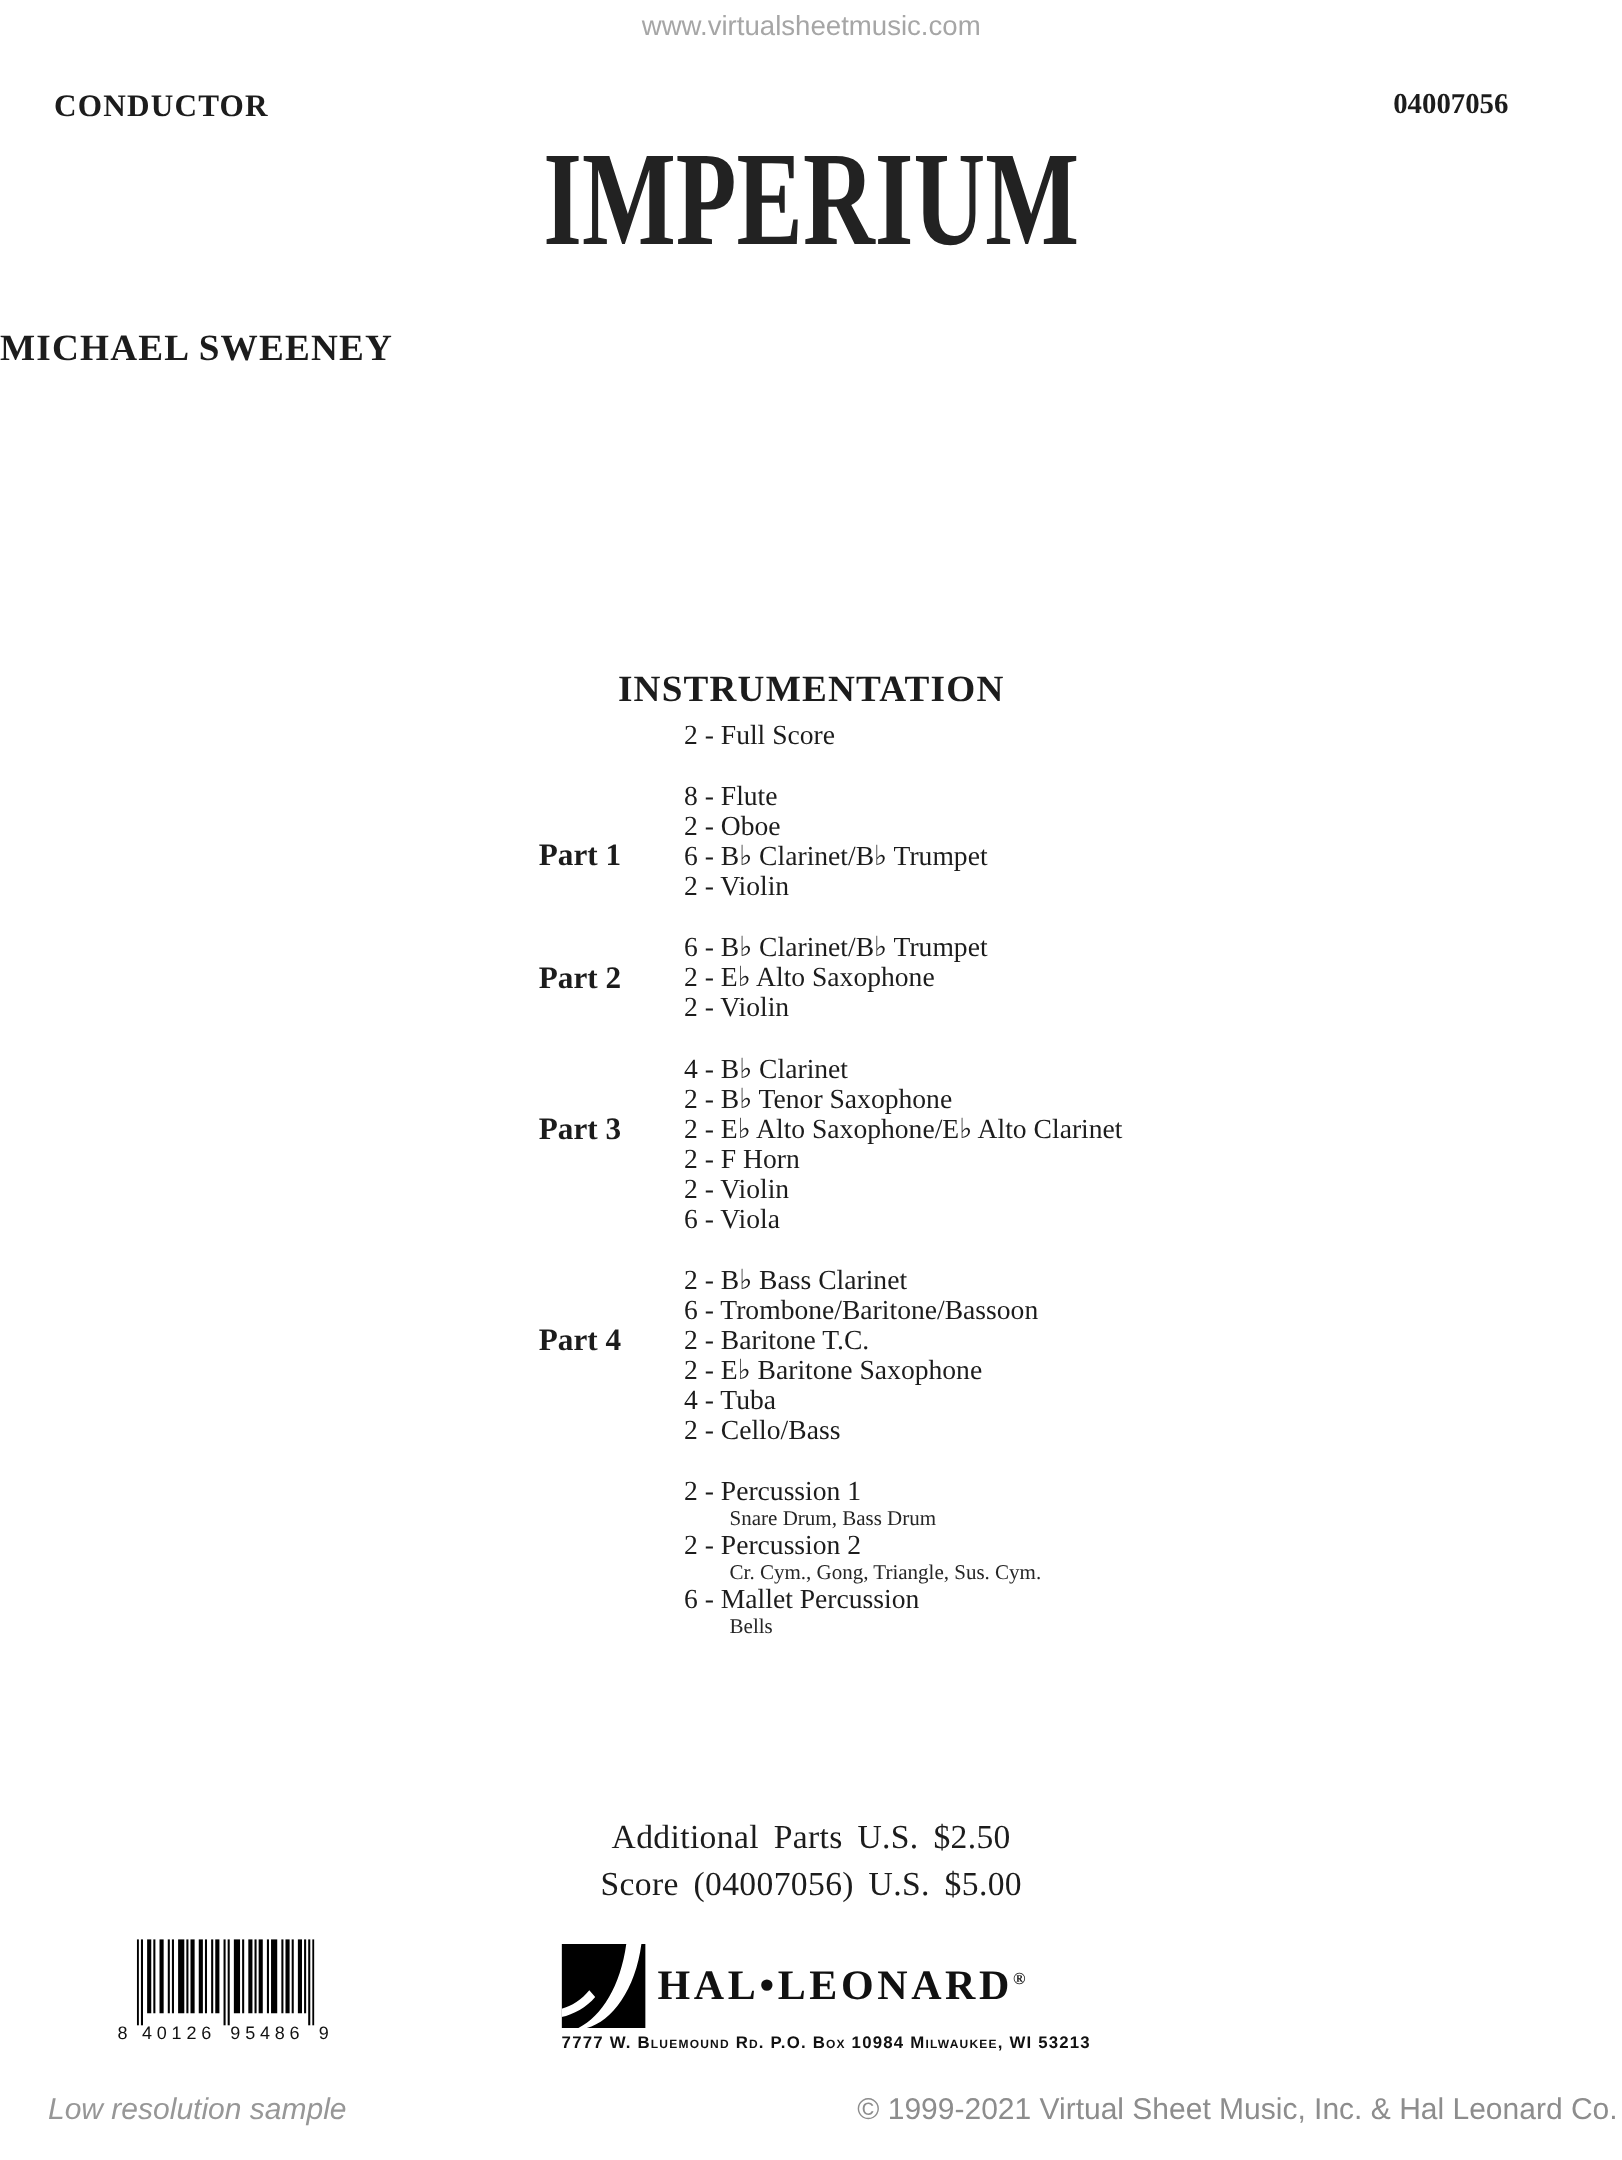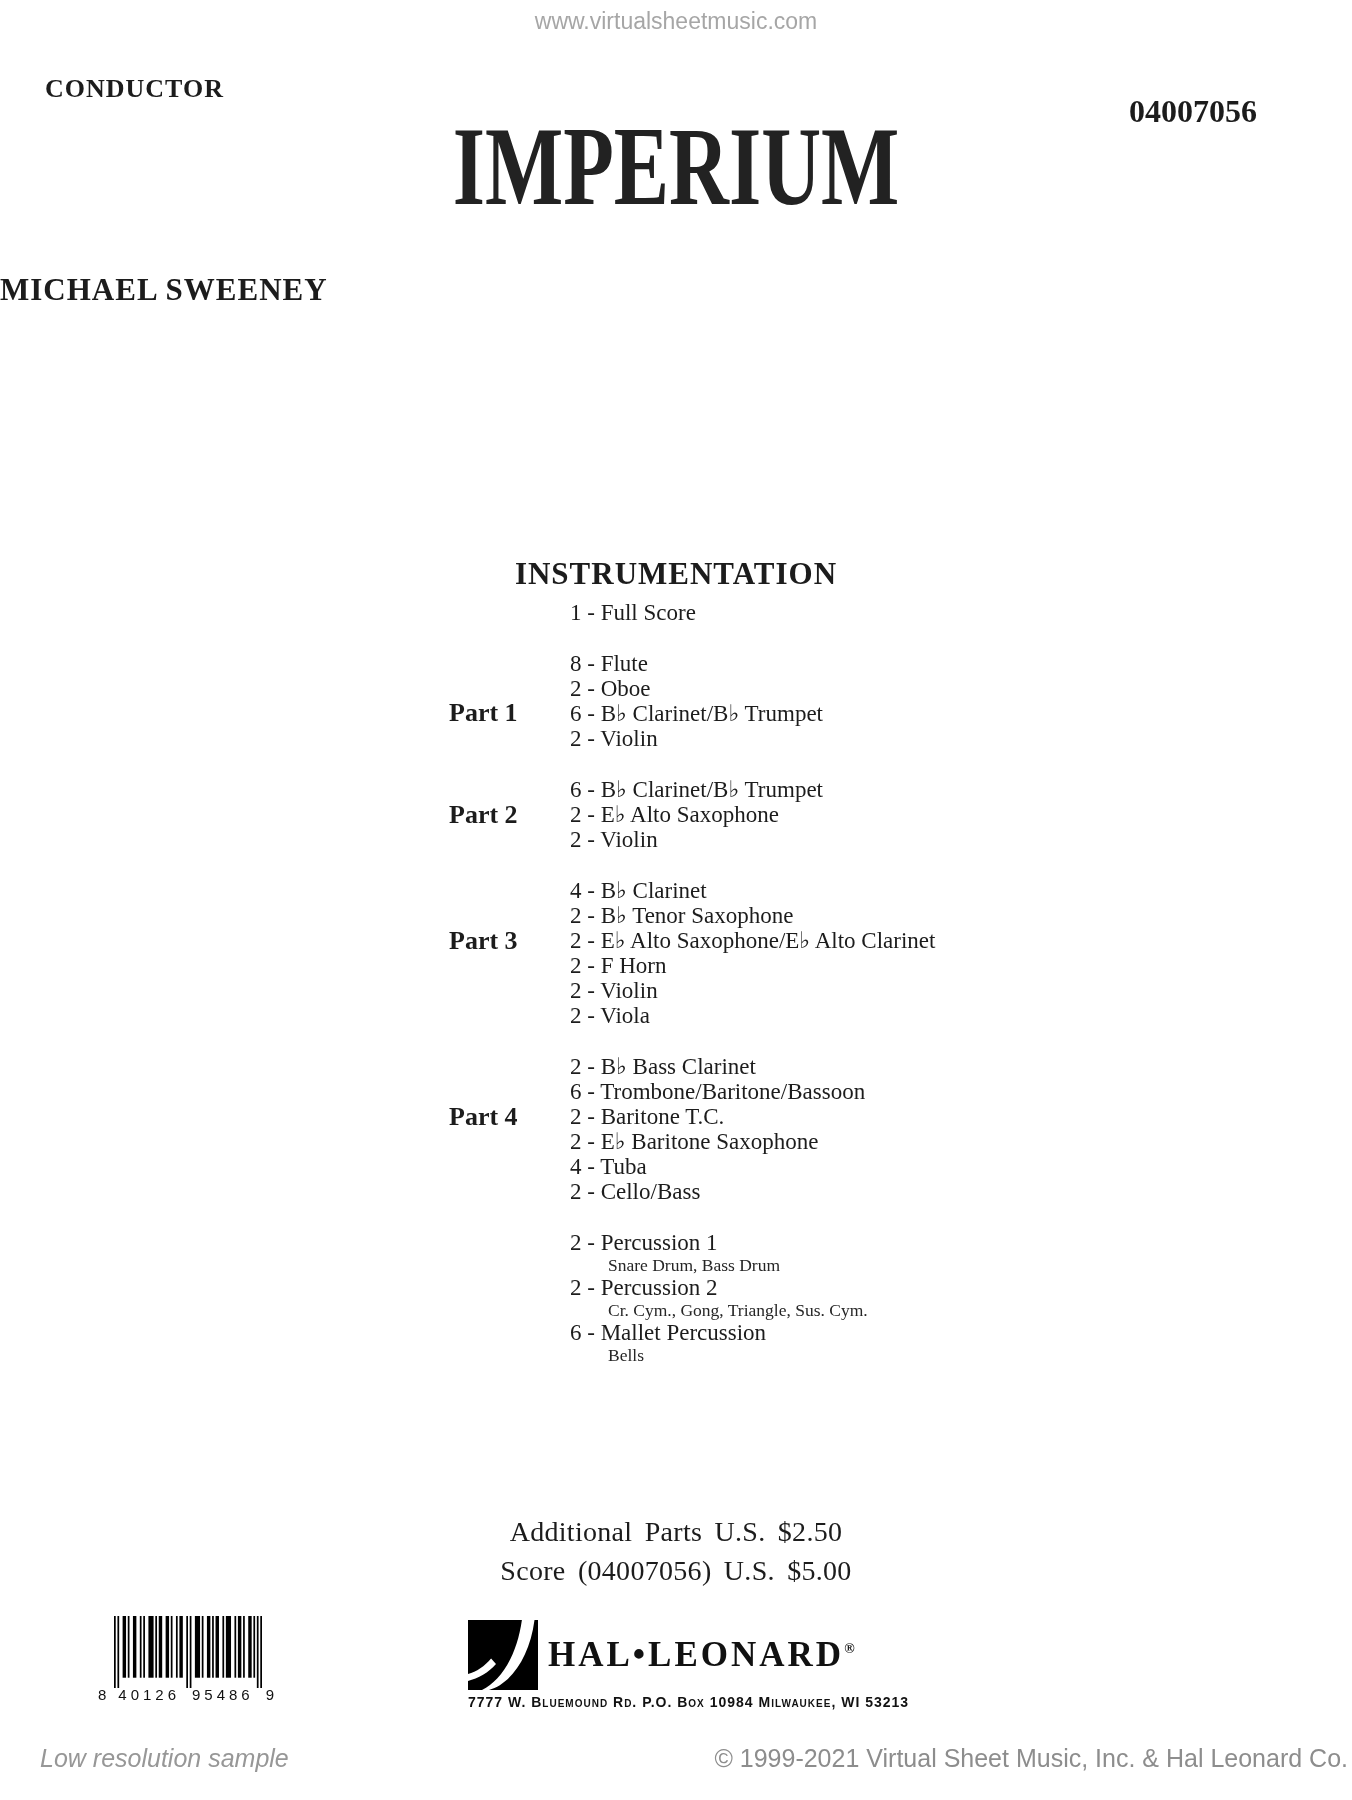--- a/index.html
+++ b/index.html
@@ -10,21 +10,21 @@
   .site-url{
     position:absolute;top:8px;left:0;width:100%;text-align:center;
     font-family:"Liberation Sans",sans-serif;font-size:23px;color:#a6a6a6;
   }
   .role{
     position:absolute;top:74px;left:45px;
     font-weight:bold;font-size:26px;letter-spacing:1px;
   }
   .catalog{
     position:absolute;top:74px;right:95px;
-    font-weight:bold;font-size:32px;margin-top:19px;
+    font-weight:bold;font-size:24px;
   }
   .title{
     position:absolute;top:102px;left:50%;
     transform:translateX(-50%) scaleX(0.74);transform-origin:center top;
     font-size:112px;font-weight:bold;white-space:nowrap;color:#222;
   }
   .composer{
     position:absolute;top:272px;left:0;width:100%;text-align:left;
     font-weight:bold;font-size:31px;letter-spacing:1px;
   }
@@ -81,21 +81,21 @@
 
   <div class="title">IMPERIUM</div>
   <div class="composer">MICHAEL SWEENEY</div>
 
   <div class="instr-heading">INSTRUMENTATION</div>
 
   <div class="instr-list">
       <div class="part-group">
         <div class="part-label"></div>
         <div class="lines">
-          <div class="instrument-line">1 - Full Score</div>
+          <div class="instrument-line">2 - Full Score</div>
         </div>
       </div>
       <div class="part-group">
         <div class="part-label" style="transform: translateY(-12px); margin-top: 48px;">Part 1</div>
         <div class="lines">
           <div class="instrument-line">8 - Flute</div>
           <div class="instrument-line">2 - Oboe</div>
           <div class="instrument-line">6 - B♭ Clarinet/B♭ Trumpet</div>
           <div class="instrument-line">2 - Violin</div>
         </div>
@@ -109,21 +109,21 @@
         </div>
       </div>
       <div class="part-group">
         <div class="part-label" style="transform: translateY(-12px);">Part 3</div>
         <div class="lines">
           <div class="instrument-line">4 - B♭ Clarinet</div>
           <div class="instrument-line">2 - B♭ Tenor Saxophone</div>
           <div class="instrument-line">2 - E♭ Alto Saxophone/E♭ Alto Clarinet</div>
           <div class="instrument-line">2 - F Horn</div>
           <div class="instrument-line">2 - Violin</div>
-          <div class="instrument-line">2 - Viola</div>
+          <div class="instrument-line">6 - Viola</div>
         </div>
       </div>
       <div class="part-group">
         <div class="part-label" style="transform: translateY(-12px);">Part 4</div>
         <div class="lines">
           <div class="instrument-line">2 - B♭ Bass Clarinet</div>
           <div class="instrument-line">6 - Trombone/Baritone/Bassoon</div>
           <div class="instrument-line">2 - Baritone T.C.</div>
           <div class="instrument-line">2 - E♭ Baritone Saxophone</div>
           <div class="instrument-line">4 - Tuba</div>

